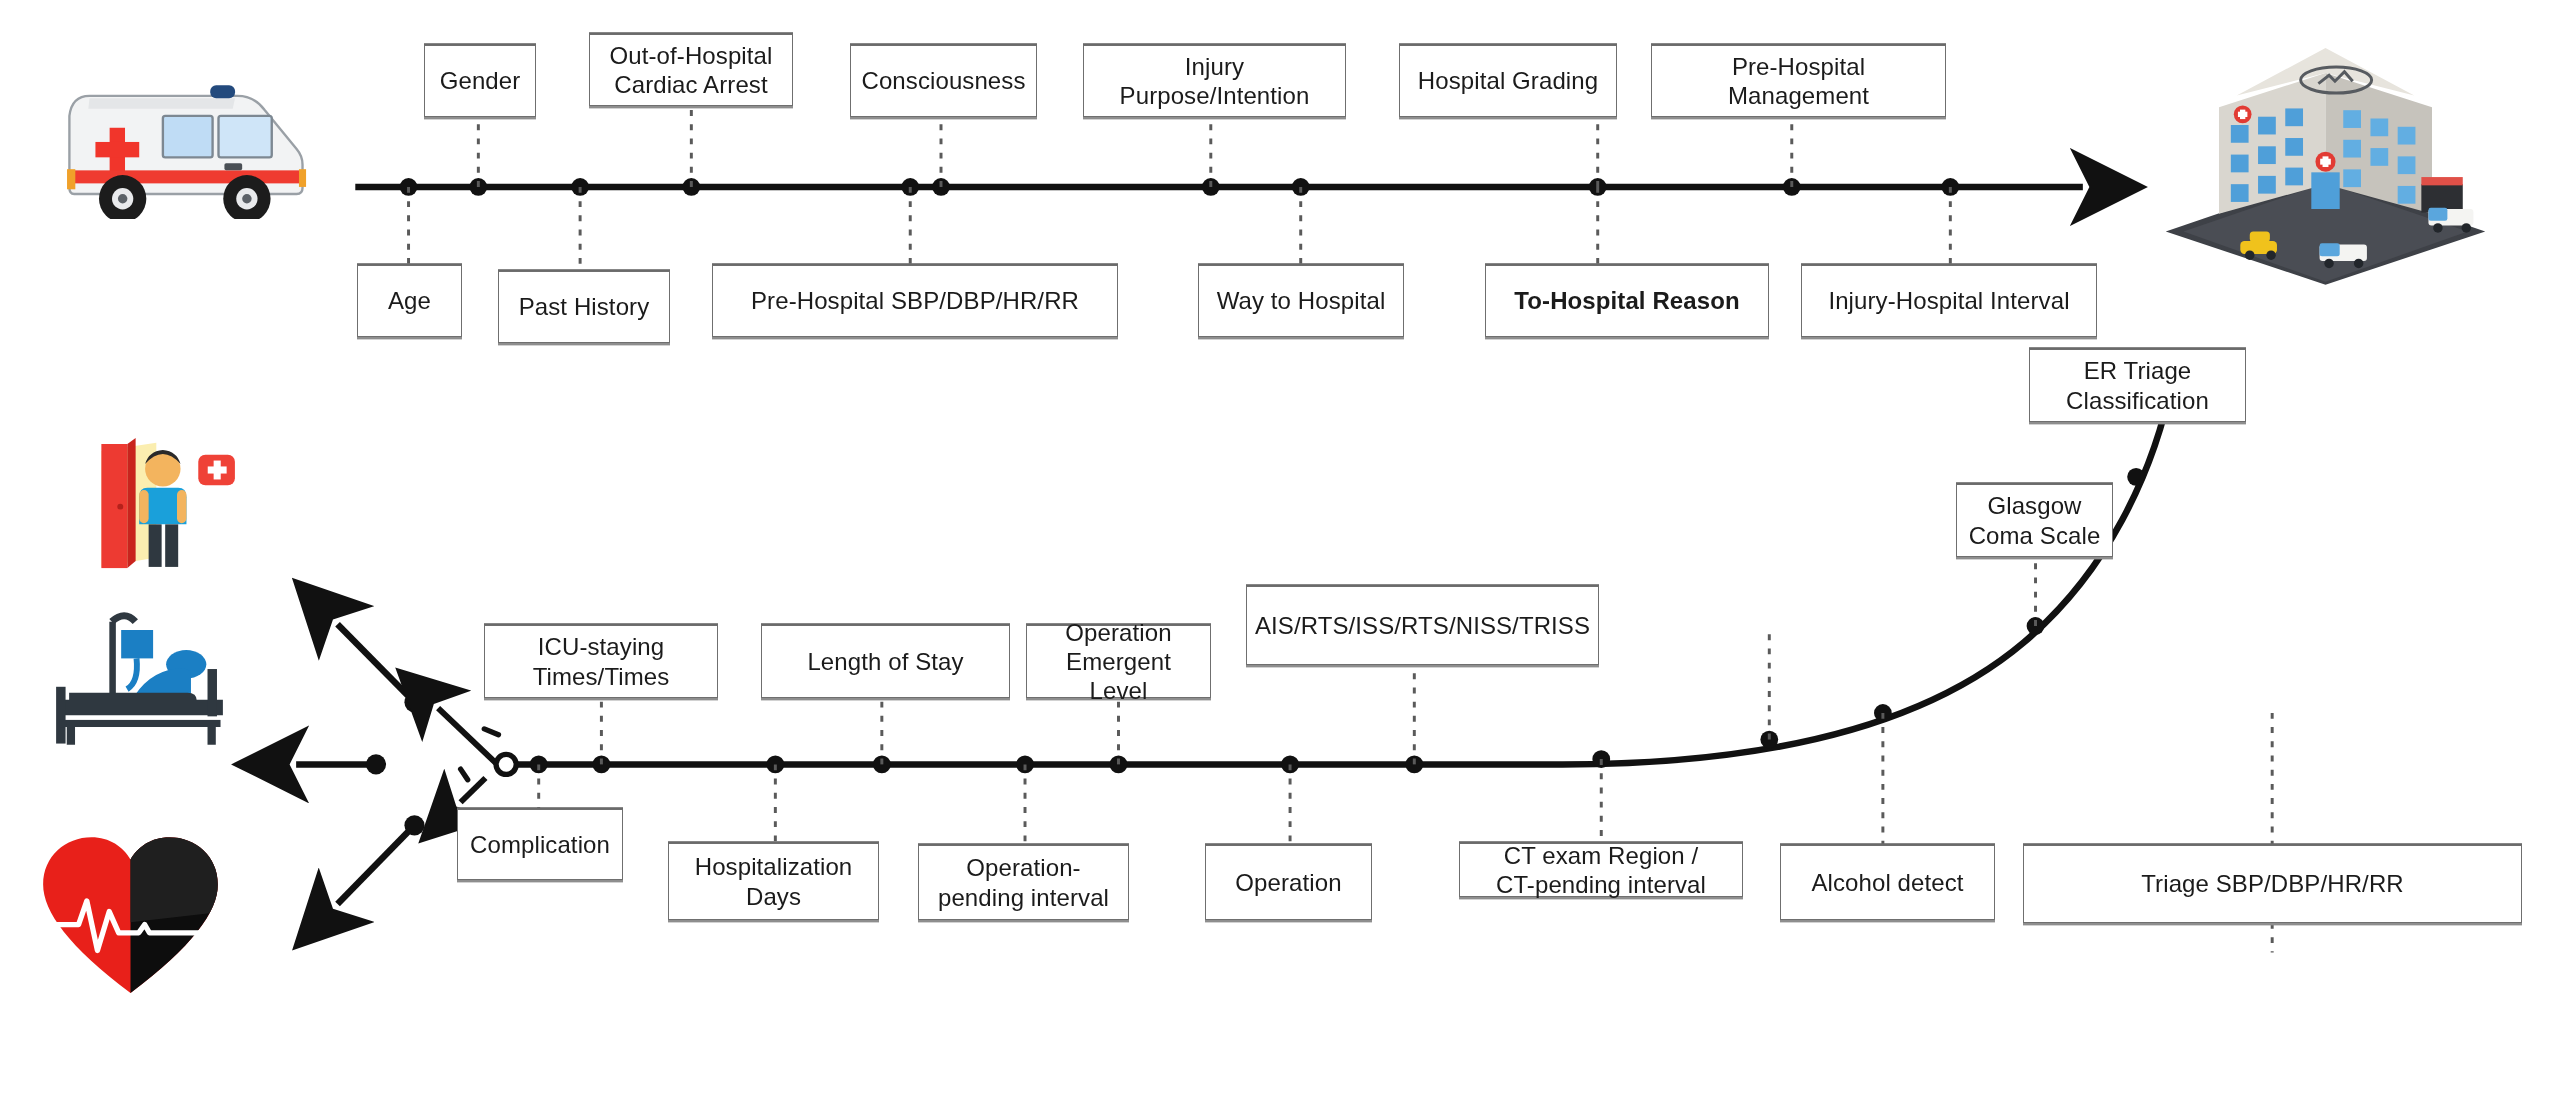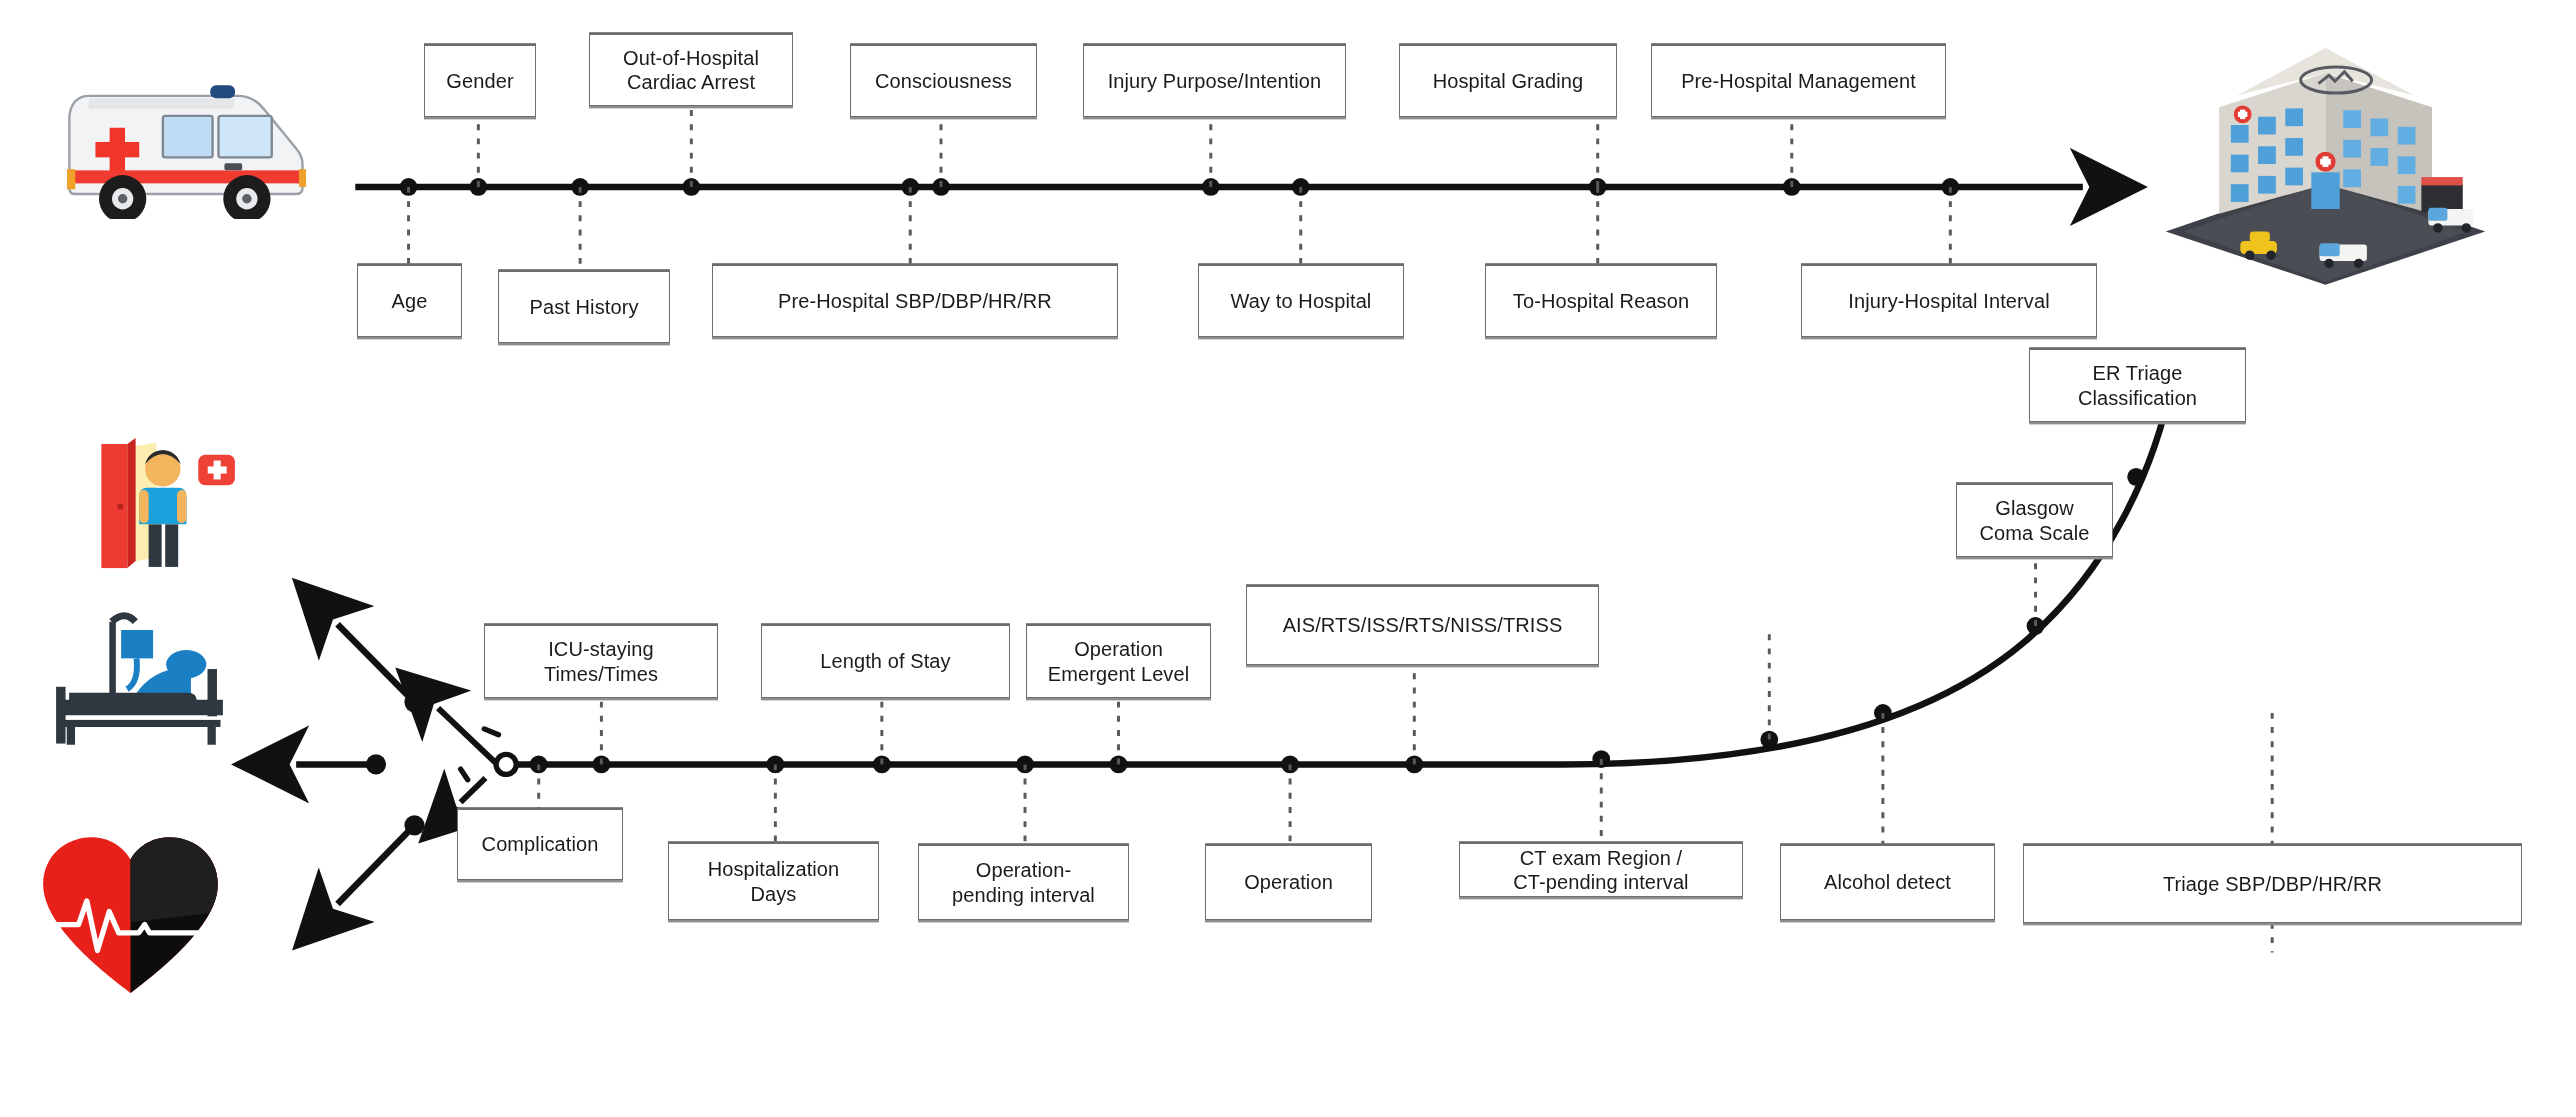--- a/index.html
+++ b/index.html
@@ -12,21 +12,21 @@
   
   .nbox{
     position:absolute;
     box-sizing:border-box;
     background:#ffffff;
     border:1.8px solid #6f6f6f;
     box-shadow:0 2.4px 0 0 #8e8e8e, 0 -1.8px 0 0 #6a6a6a;
     display:flex;align-items:center;justify-content:center;
     text-align:center;
     color:#1b1b1b;
-    font-size:20px;
+    font-size:24px;
     line-height:1.22;
     letter-spacing:0.1px;
     padding:2.4px 8.3px;
     white-space:pre-line;
   }
 
   
   .lay{position:absolute;left:0;top:0;width:2576px;height:1117px;pointer-events:none;}
 
   
@@ -259,21 +259,21 @@
 Cardiac Arrest</div>
   <div class="nbox" style="left:850px;top:45px;width:187px;height:72px;">Consciousness</div>
   <div class="nbox" style="left:1083px;top:45px;width:263px;height:72px;">Injury Purpose/Intention</div>
   <div class="nbox" style="left:1399px;top:45px;width:218px;height:72px;">Hospital Grading</div>
   <div class="nbox" style="left:1651px;top:45px;width:295px;height:72px;">Pre-Hospital Management</div>
 
   <div class="nbox" style="left:357px;top:265px;width:105px;height:72px;">Age</div>
   <div class="nbox" style="left:498px;top:271px;width:172px;height:72px;">Past History</div>
   <div class="nbox" style="left:712px;top:265px;width:406px;height:72px;">Pre-Hospital SBP/DBP/HR/RR</div>
   <div class="nbox" style="left:1198px;top:265px;width:206px;height:72px;">Way to Hospital</div>
-  <div class="nbox" style="left:1485px;top:265px;width:232px;height:72px;">To-Hospital Reason</div>
+  <div class="nbox" style="left:1485px;top:265px;width:284px;height:72px;font-weight:bold;">To-Hospital Reason</div>
   <div class="nbox" style="left:1801px;top:265px;width:296px;height:72px;">Injury-Hospital Interval</div>
 
   <svg class="lay" viewBox="0 0 4353 1888">
 
     <g stroke="#111111" stroke-width="11" fill="none">
       <line x1="700" y1="1187" x2="570" y2="1055" marker-end="url(#arrL)"></line>
       <line x1="635" y1="1292" x2="500" y2="1292" marker-end="url(#arrL)"></line>
       <line x1="700" y1="1395" x2="570" y2="1528" marker-end="url(#arrL)"></line>
     </g>
     <g fill="#111111">

